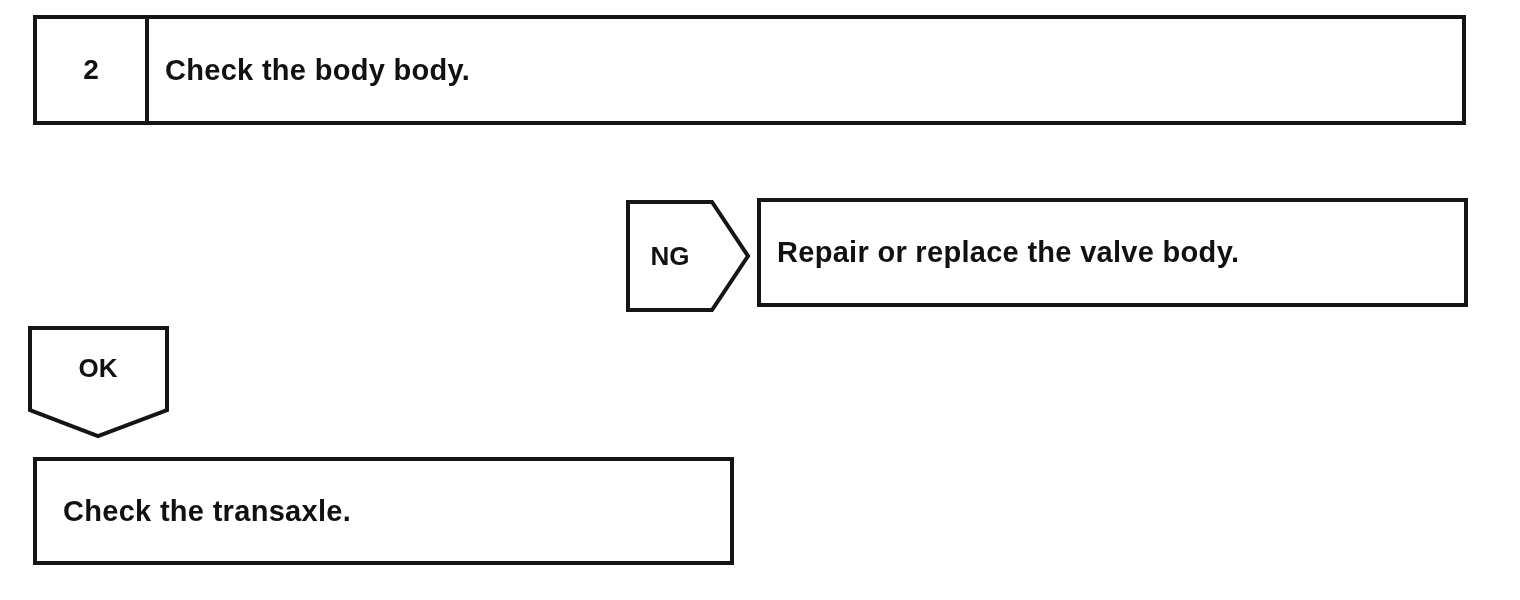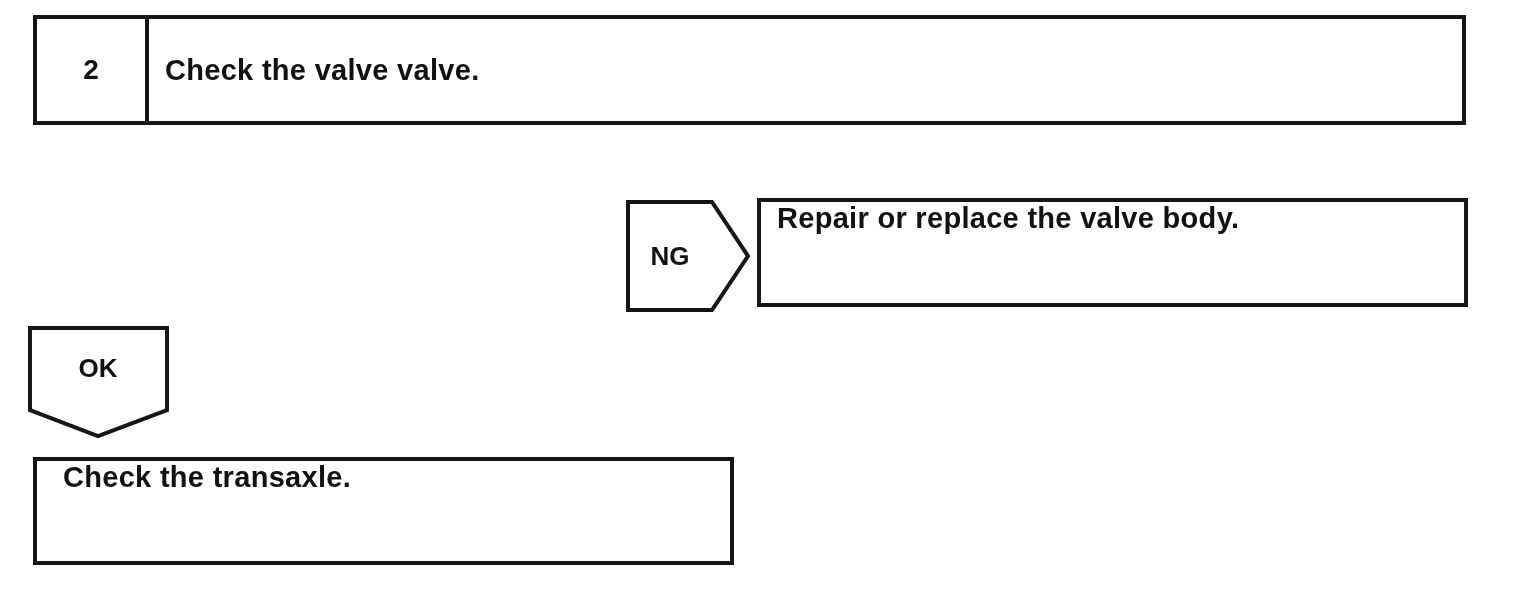--- a/index.html
+++ b/index.html
@@ -15,20 +15,21 @@
     font-family: "Liberation Sans", sans-serif;
     color: #111111;
     overflow: hidden;
   }
   .box {
     position: absolute;
     box-sizing: border-box;
     border: 4px solid #151515;
     background: #ffffff;
     display: flex;
+    align-items: center;
   }
   .step-box {
     left: 33px;
     top: 15px;
     width: 1433px;
     height: 110px;
     align-items: stretch;
   }
   .step-num-cell {
     box-sizing: border-box;
@@ -92,21 +93,21 @@
     fill: #111111;
   }
 </style>
 </head>
 <body>
 
 <div class="canvas">
 
   <div class="box step-box">
     <div class="step-num-cell">2</div>
-    <div class="step-text-cell">Check the valve valve.</div>
+    <div class="step-text-cell">Check the body body.</div>
   </div>
 
   <svg class="connector ng-connector" width="126" height="114" viewBox="0 0 126 114">
     <polygon points="2,2 86,2 122,56 86,110 2,110"></polygon>
     <text x="44" y="56" text-anchor="middle" dominant-baseline="central">NG</text>
   </svg>
 
   <div class="box ng-action-box">
     <span>Repair or replace the valve body.</span>
   </div>

